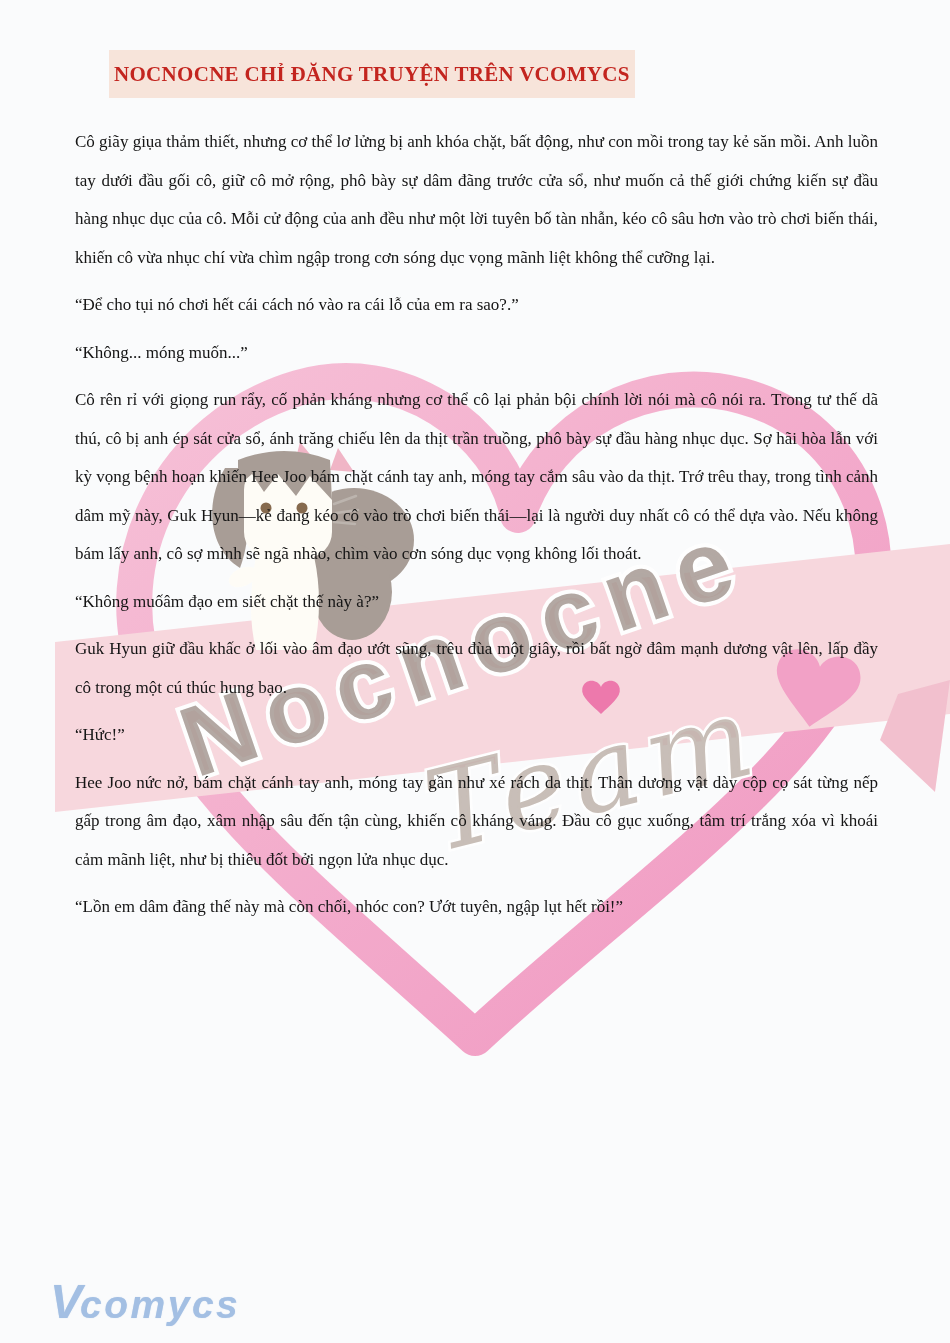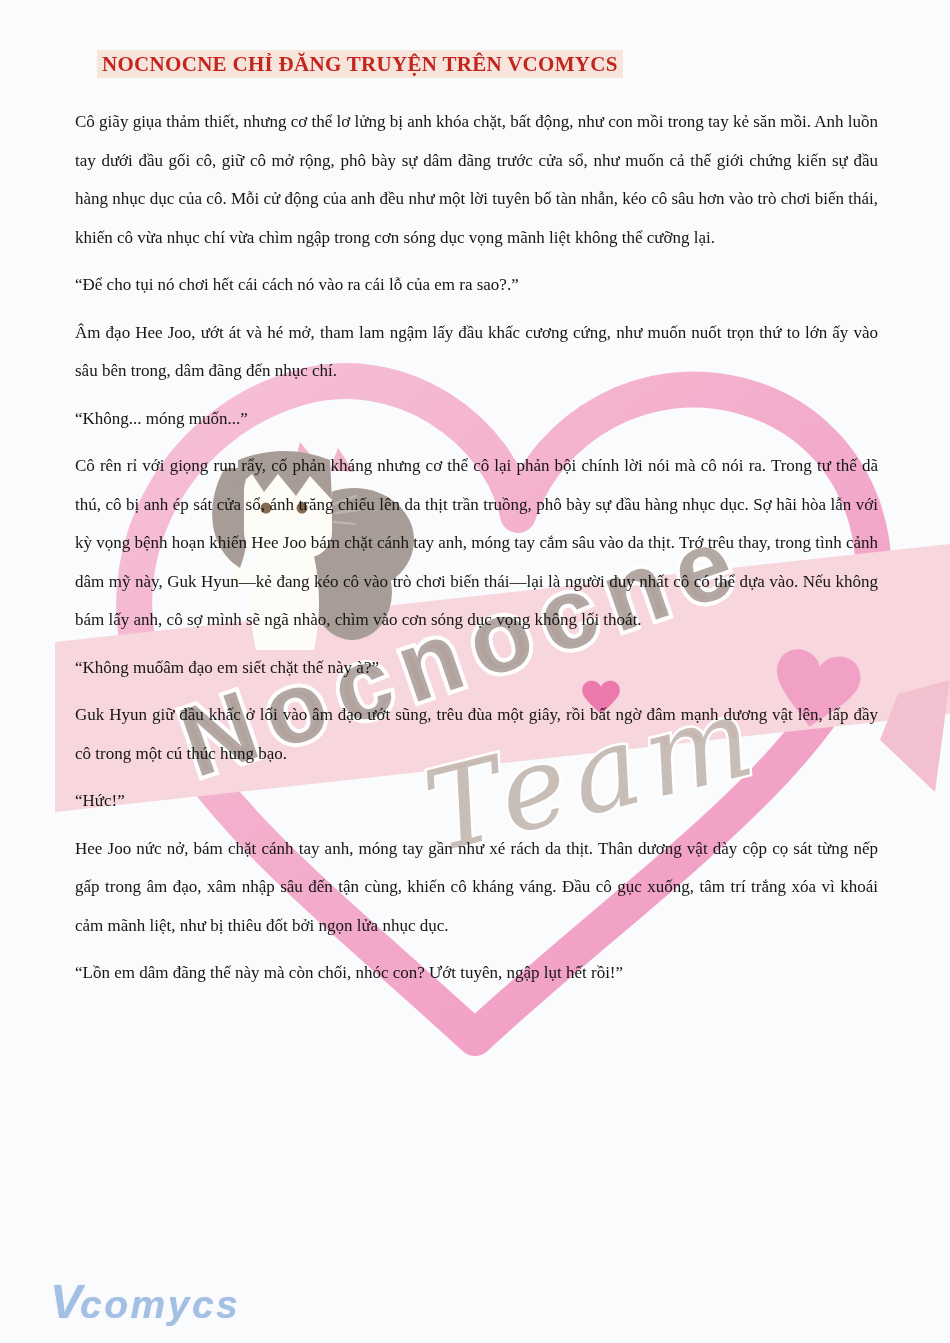--- a/index.html
+++ b/index.html
@@ -45,27 +45,27 @@
     font-style:italic;
     fill:var(--wm-taupe-light);fill-opacity:.8;
     stroke:#ffffff;stroke-width:5;paint-order:stroke;
   }
   .content{
     position:absolute;left:75px;top:50px;width:803px;
     color:var(--ink);
   }
   .notice{
     display:inline-block;
-    margin-left:22px;
+    margin-left:34px;
     background:var(--header-highlight);
     color:var(--accent-red);
     font-weight:bold;
     font-size:21px;
     line-height:26px;
-    padding:1px 5px;
+    padding:11px 5px;
     letter-spacing:.3px;
     white-space:nowrap;
   }
   .bodytext{margin-top:25px;}
   .bodytext p{
     margin:0 0 9px 0;
     font-size:17px;
     line-height:38.5px;
     text-align:justify;
     text-justify:inter-word;
@@ -131,21 +131,20 @@
     <use href="#heartShape" fill="var(--accent-heart)" transform="translate(601,692) scale(0.85)"></use>
     <use href="#heartShape" fill="#f29ac2" transform="translate(818,678) scale(1.9) rotate(10)"></use>
   </svg>
 
   <div class="content">
     <div class="notice">NOCNOCNE CHỈ ĐĂNG TRUYỆN TRÊN VCOMYCS</div>
 
     <div class="bodytext">
       <p>Cô giãy giụa thảm thiết, nhưng cơ thể lơ lửng bị anh khóa chặt, bất động, như con mồi trong tay kẻ săn mồi. Anh luồn tay dưới đầu gối cô, giữ cô mở rộng, phô bày sự dâm đãng trước cửa sổ, như muốn cả thế giới chứng kiến sự đầu hàng nhục dục của cô. Mỗi cử động của anh đều như một lời tuyên bố tàn nhẫn, kéo cô sâu hơn vào trò chơi biến thái, khiến cô vừa nhục chí vừa chìm ngập trong cơn sóng dục vọng mãnh liệt không thể cưỡng lại.</p>
       <p>“Để cho tụi nó chơi hết cái cách nó vào ra cái lỗ của em ra sao?.”</p>
-      <p>Âm đạo Hee Joo, ướt át và hé mở, tham lam ngậm lấy đầu khấc cương cứng, như muốn nuốt trọn thứ to lớn ấy vào sâu bên trong, dâm đãng đến nhục chí.</p>
       <p>“Không... móng muốn...”</p>
       <p>Cô rên rỉ với giọng run rẩy, cố phản kháng nhưng cơ thể cô lại phản bội chính lời nói mà cô nói ra. Trong tư thế dã thú, cô bị anh ép sát cửa sổ, ánh trăng chiếu lên da thịt trần truồng, phô bày sự đầu hàng nhục dục. Sợ hãi hòa lẫn với kỳ vọng bệnh hoạn khiến Hee Joo bám chặt cánh tay anh, móng tay cắm sâu vào da thịt. Trớ trêu thay, trong tình cảnh dâm mỹ này, Guk Hyun—kẻ đang kéo cô vào trò chơi biến thái—lại là người duy nhất cô có thể dựa vào. Nếu không bám lấy anh, cô sợ mình sẽ ngã nhào, chìm vào cơn sóng dục vọng không lối thoát.</p>
       <p>“Không muốâm đạo em siết chặt thế này à?”</p>
       <p>Guk Hyun giữ đầu khấc ở lối vào âm đạo ướt sũng, trêu đùa một giây, rồi bất ngờ đâm mạnh dương vật lên, lấp đầy cô trong một cú thúc hung bạo.</p>
       <p>“Hức!”</p>
       <p>Hee Joo nức nở, bám chặt cánh tay anh, móng tay gần như xé rách da thịt. Thân dương vật dày cộp cọ sát từng nếp gấp trong âm đạo, xâm nhập sâu đến tận cùng, khiến cô kháng váng. Đầu cô gục xuống, tâm trí trắng xóa vì khoái cảm mãnh liệt, như bị thiêu đốt bởi ngọn lửa nhục dục.</p>
       <p>“Lồn em dâm đãng thế này mà còn chối, nhóc con? Ướt tuyên, ngập lụt hết rồi!”</p>
     </div>
   </div>
 

